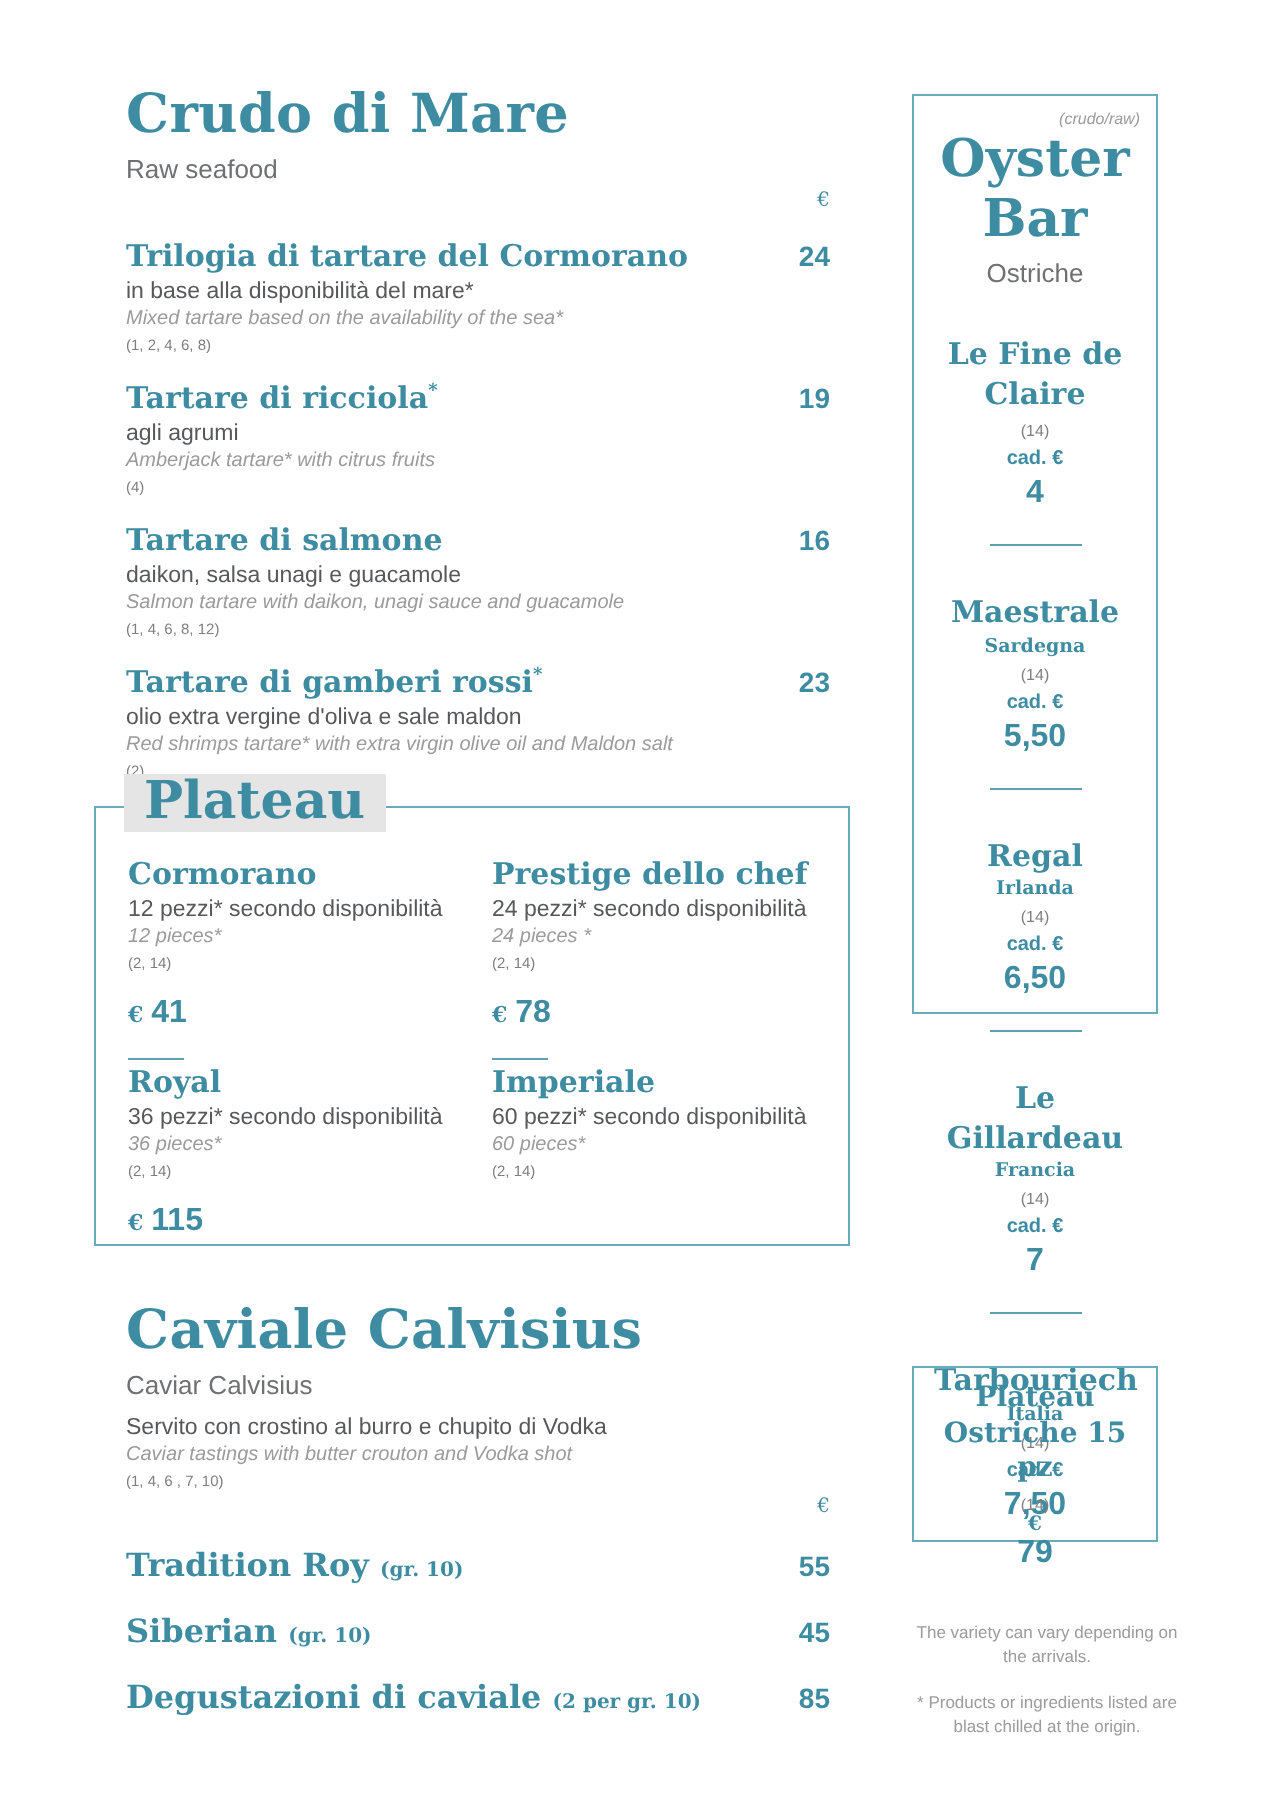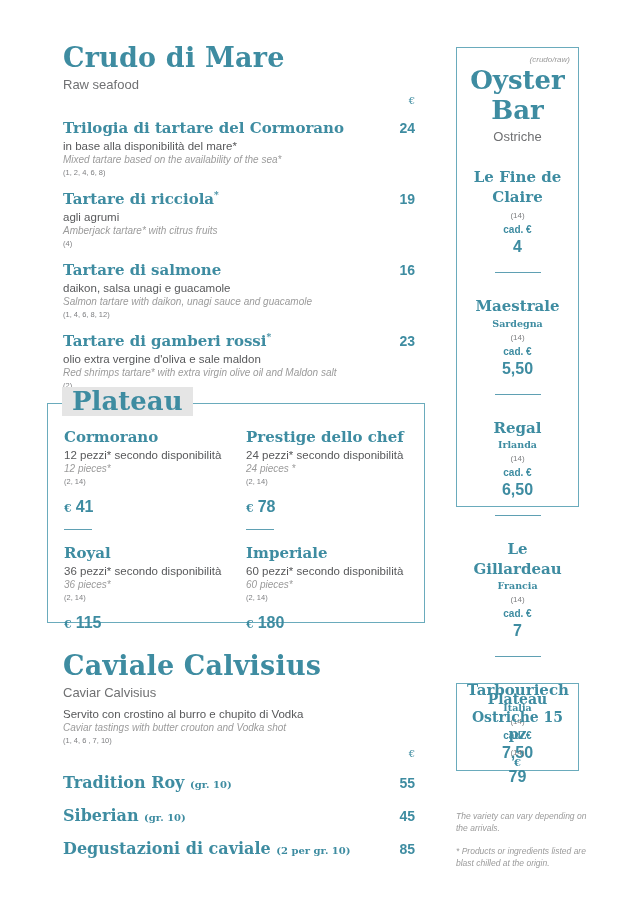--- a/index.html
+++ b/index.html
@@ -25,21 +25,21 @@
   .crudo { position:absolute; left:63px; top:42px; width:352px; }
   .menu-item { margin-top:13px; }
 
   
   .plateau-box { position:absolute; left:47px; top:403px; width:378px; height:220px;
         border:1.5px solid #6aabbc; }
   .plateau-title { position:absolute; top:-17px; left:14px; background:#e5e5e5;
         padding:0 10px; font-family:"DejaVu Serif","Liberation Serif",serif;
         font-weight:700; font-size:26px; color:#3e8ca1; line-height:1.1; }
   .plateau-grid { display:grid; grid-template-columns:182px 1fr;
-        padding:24px 0 0 16px; row-gap:14px; }
+        padding:24px 0 0 16px; row-gap:2px; }
   .p-item .p-price { margin-top:12px; font-size:16px; color:#3e8ca1; font-weight:600; }
   .p-item .p-price .eur { font-size:11px; font-family:"DejaVu Serif","Liberation Serif",serif;
         margin-right:4px; font-weight:700; }
   .p-div { width:28px; border-top:1.5px solid #5fa0b3; margin-top:13px; }
 
   
   .caviale { position:absolute; left:63px; top:650px; width:352px; }
   .cav-row { display:flex; justify-content:space-between; align-items:baseline; margin-top:14px; }
   .cav-row .item-name { font-size:16px; }
 
@@ -62,22 +62,22 @@
   .oy-div { width:46px; border-top:1px solid #5fa0b3; margin:16px auto 0 auto; }
 
   .plateau-ostriche-box { position:absolute; left:456px; top:683px; width:123px; height:88px;
         border:1.5px solid #6aabbc; text-align:center; padding-top:7px; }
   .po-name { font-family:"DejaVu Serif","Liberation Serif",serif; font-weight:700;
         font-size:14px; color:#3e8ca1; line-height:1.25; padding:0 6px; }
   .po-unit { font-size:10px; color:#3e8ca1; font-weight:700;
         font-family:"DejaVu Serif","Liberation Serif",serif; }
 
   .footnotes { position:absolute; left:456px; top:810px; width:135px; }
-  .footnote { font-size:8.5px; font-style:italic; color:#9b9b9b; line-height:1.45;
-        margin-bottom:10px; }
+  .footnote { font-size:8.5px; color:#9b9b9b; line-height:1.45;
+        margin-bottom:10px;text-align:center; }
 </style>
 </head>
 <body>
 
 <div class="page">
 
   <div class="crudo">
     <div class="h1">Crudo di Mare</div>
     <div class="sub">Raw seafood</div>
     <div class="cur-line">€</div>
@@ -147,21 +147,20 @@
         <div class="desc-it">36 pezzi* secondo disponibilità</div>
         <div class="desc-en">36 pieces*</div>
         <div class="allerg">(2, 14)</div>
         <div class="p-price"><span class="eur">€</span><span>115</span></div>
       </div>
       <div class="p-item">
         <div class="item-name">Imperiale</div>
         <div class="desc-it">60 pezzi* secondo disponibilità</div>
         <div class="desc-en">60 pieces*</div>
         <div class="allerg">(2, 14)</div>
-        <div class="p-price"><span class="eur">€</span><span>180</span></div>
       </div>
     </div>
   </div>
 
   <div class="caviale">
     <div class="h1">Caviale Calvisius</div>
     <div class="sub">Caviar Calvisius</div>
     <div class="desc-it" style="margin-top:8px;">Servito con crostino al burro e chupito di Vodka</div>
     <div class="desc-en">Caviar tastings with butter crouton and Vodka shot</div>
     <div class="allerg">(1, 4, 6 , 7, 10)</div>

